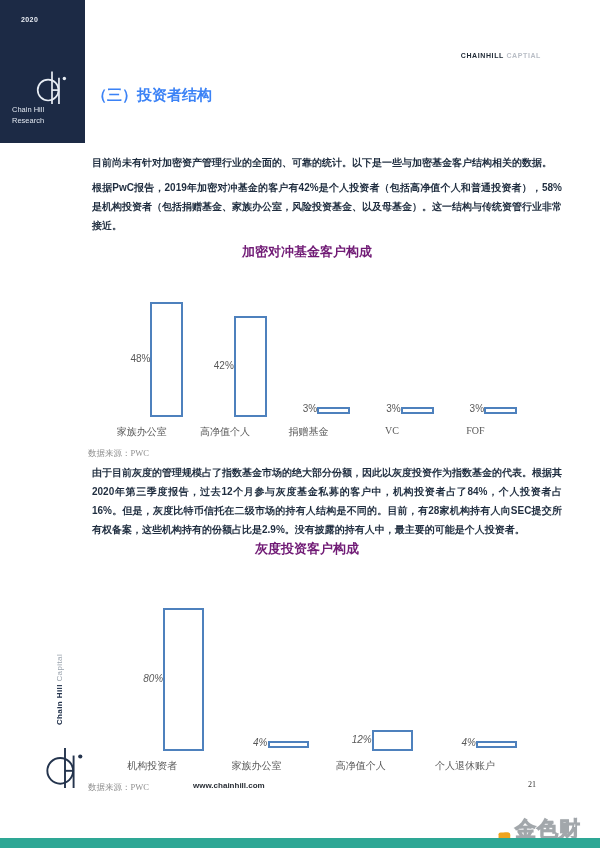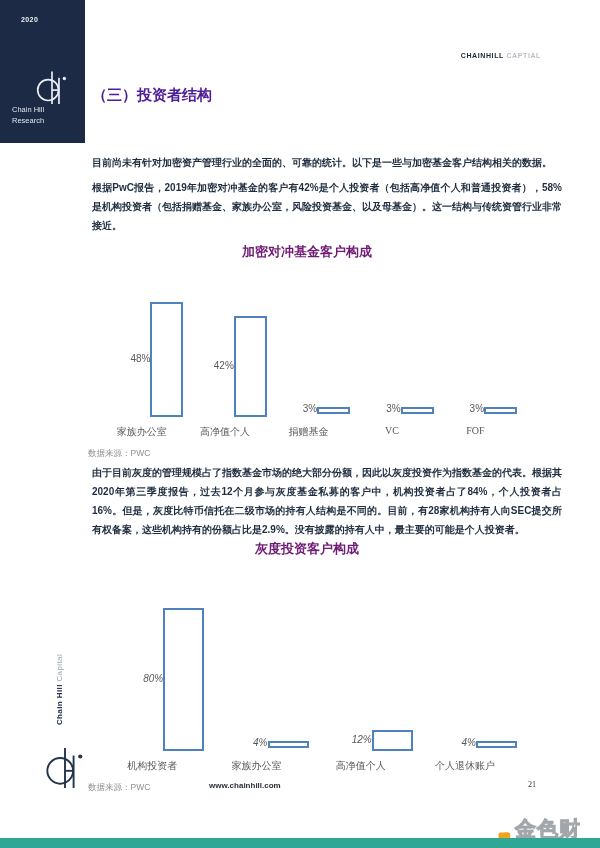--- a/index.html
+++ b/index.html
@@ -11,44 +11,44 @@
   .year{position:absolute;left:21px;top:16px;font-size:7px;font-weight:bold;color:#e9edf4;letter-spacing:.4px;}
   .sb-logo{position:absolute;left:35px;top:68px;}
   .sb-brand{position:absolute;left:12px;top:104px;font-size:7.5px;line-height:11px;color:#dfe5ee;}
 
   
   .hdr-brand{position:absolute;top:52px;right:59px;font-size:7px;letter-spacing:.6px;white-space:nowrap;}
   .hdr-brand .b{font-weight:bold;color:#222c38;}
   .hdr-brand .l{color:#b9bec6;font-weight:bold;}
 
   
-  .heading{position:absolute;left:92px;top:86px;font-size:15px;font-weight:bold;color:#4c1d95;}
+  .heading{position:absolute;left:92px;top:86px;font-size:15px;font-weight:bold;color:#3b82f6;}
   .para{position:absolute;left:92px;width:470px;font-size:10px;line-height:19px;font-weight:600;color:#1f2d3f;text-align:justify;}
   .p1{top:118px;}
   .p2{top:153px;}
   .p3{top:178px;}
   .p4{top:463px;}
 
   
   .chart{position:absolute;left:92px;width:430px;}
   .c1{top:243px;}
   .c2{top:540px;}
   .chart-title{height:16px;font-size:13px;font-weight:bold;color:#701a75;text-align:center;}
   .plot{position:relative;display:flex;align-items:flex-end;margin-left:8px;width:417px;}
   .c1 .plot{height:137px;margin-top:21px;}
   .c2 .plot{height:163px;margin-top:32px;font-style:italic;}
   .slot{flex:1;display:flex;flex-direction:row;align-items:center;justify-content:flex-end;}
   .val{font-size:10px;color:#595959;margin-bottom:3px;}
   .bar{box-sizing:border-box;border:2px solid #4e81bd;background:#fff;}
   .cats{display:flex;margin-left:8px;width:417px;margin-top:8px;}
   .cat{flex:1;text-align:center;font-size:10px;color:#595959;font-family:"Liberation Serif",serif;}
-  .source{margin-top:9px;margin-left:-4px;font-size:8.5px;color:#8f8f8f;font-family:Liberation Sans, sans-serif;}
+  .source{margin-top:9px;margin-left:-4px;font-size:8.5px;color:#8f8f8f;font-family:Liberation Serif, serif;}
 
   
-  .footer-url{position:absolute;left:209px;top:781px;font-size:8px;font-weight:600;color:#2a2f36;}
+  .footer-url{position:absolute;left:193px;top:781px;font-size:8px;font-weight:600;color:#2a2f36;}
   .page-num{position:absolute;left:528px;top:780px;font-size:8px;color:#333;font-family:"Liberation Serif",serif;}
 
   
   .vbrand{position:absolute;left:32px;top:661px;width:56px;height:56px;display:flex;align-items:center;justify-content:center;}
   .vbrand .inner{transform:rotate(-90deg);white-space:nowrap;font-size:8px;letter-spacing:.4px;}
   .vbrand .b{font-weight:bold;color:#23334c;}
   .vbrand .l{color:#9aa3ad;}
 
   .ft-logo{position:absolute;left:44px;top:744px;}
 

